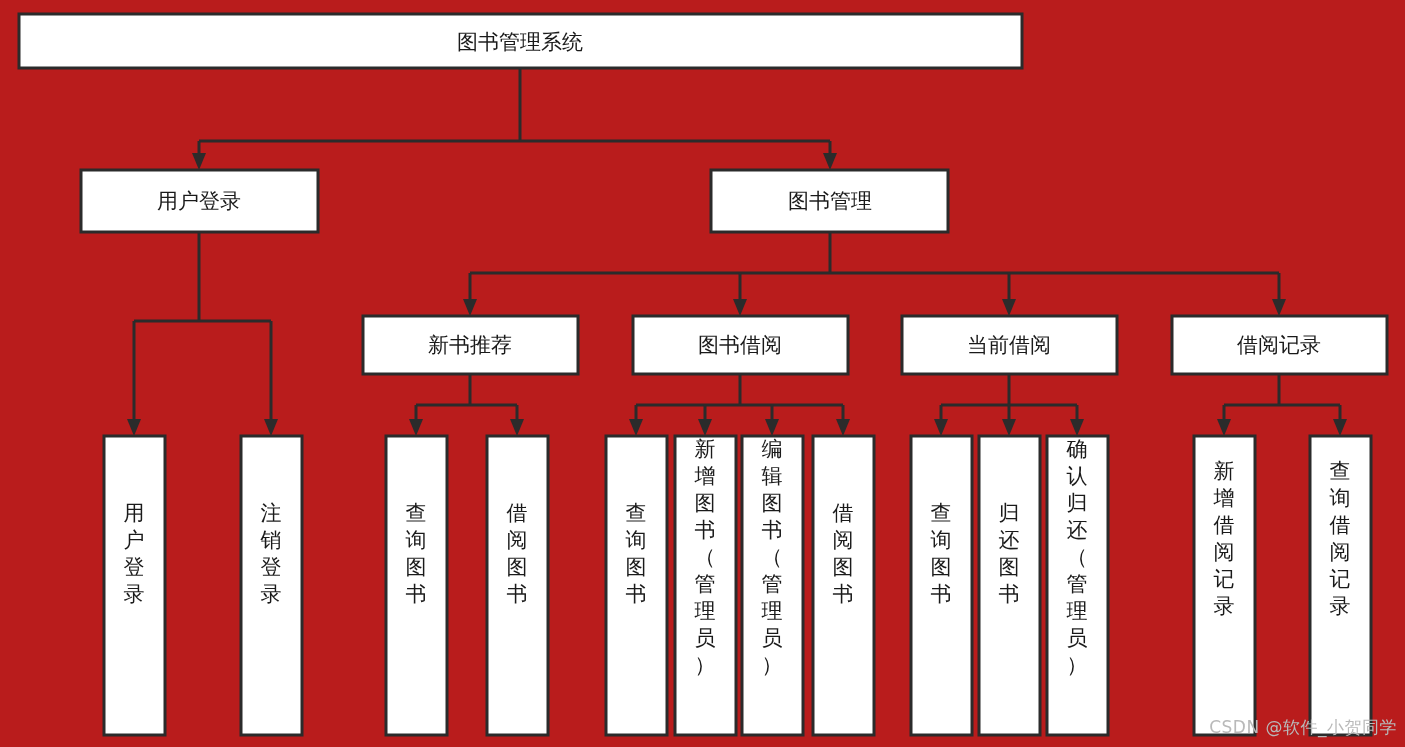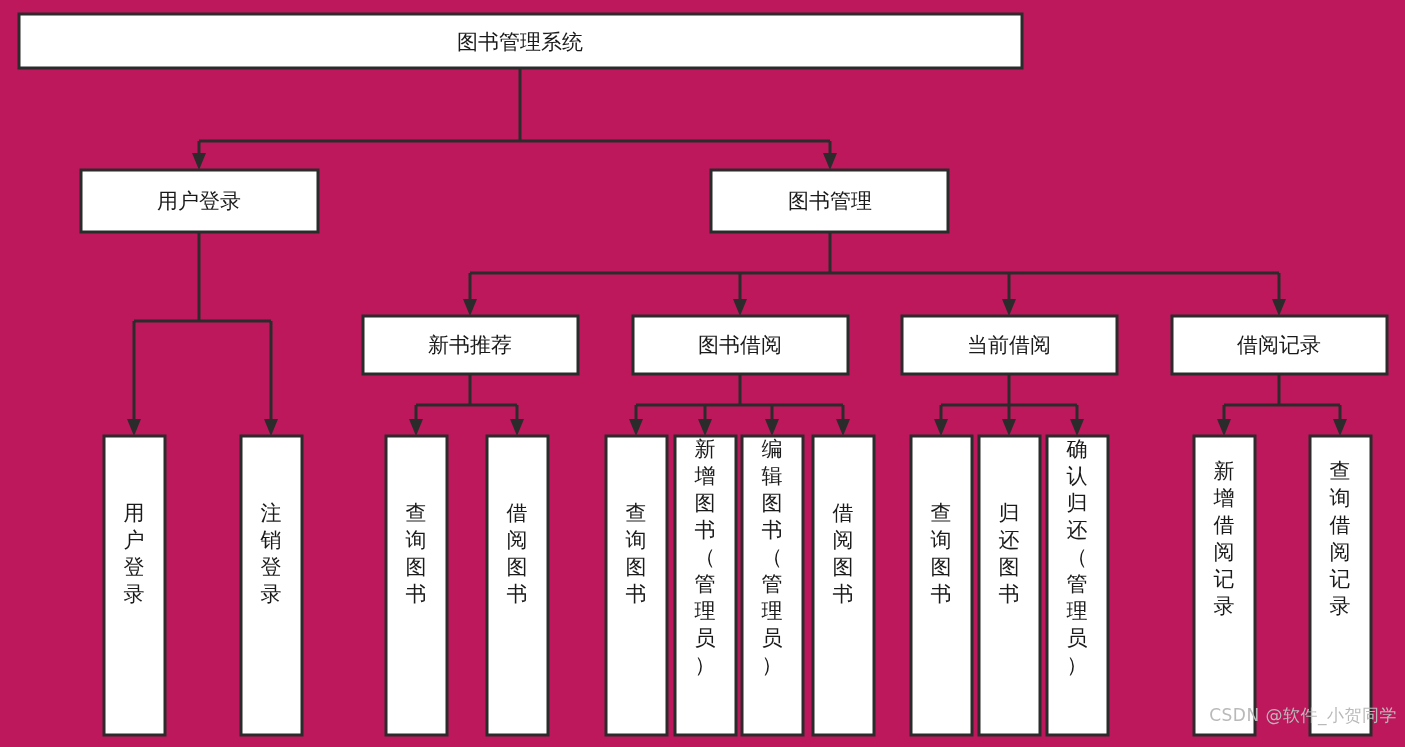--- a/index.html
+++ b/index.html
@@ -10,21 +10,21 @@
   body {
     width: 1405px;
     height: 747px;
     font-family: "DejaVu Sans", "Liberation Sans", sans-serif;
     overflow: hidden;
   }
   #diagram-root {
     position: relative;
     width: 1405px;
     height: 747px;
-    background: #be185d;
+    background: #b91c1c;
   }
   svg#flow {
     position: absolute;
     left: 0;
     top: 0;
     width: 1405px;
     height: 747px;
   }
   .node-box {
     fill: #ffffff;
@@ -49,21 +49,21 @@
     stroke-width: 3;
     fill: none;
   }
   .arrow-head {
     fill: #2b2b2b;
     stroke: none;
   }
   .watermark {
     position: absolute;
     right: 8px;
-    bottom: 20px;
+    bottom: 8px;
     font-family: "DejaVu Sans", "Liberation Sans", sans-serif;
     font-size: 17px;
     color: #b9b9b9;
     letter-spacing: 0.5px;
     white-space: nowrap;
     pointer-events: none;
     margin-left: 36px;
   }
 </style>
 </head>

